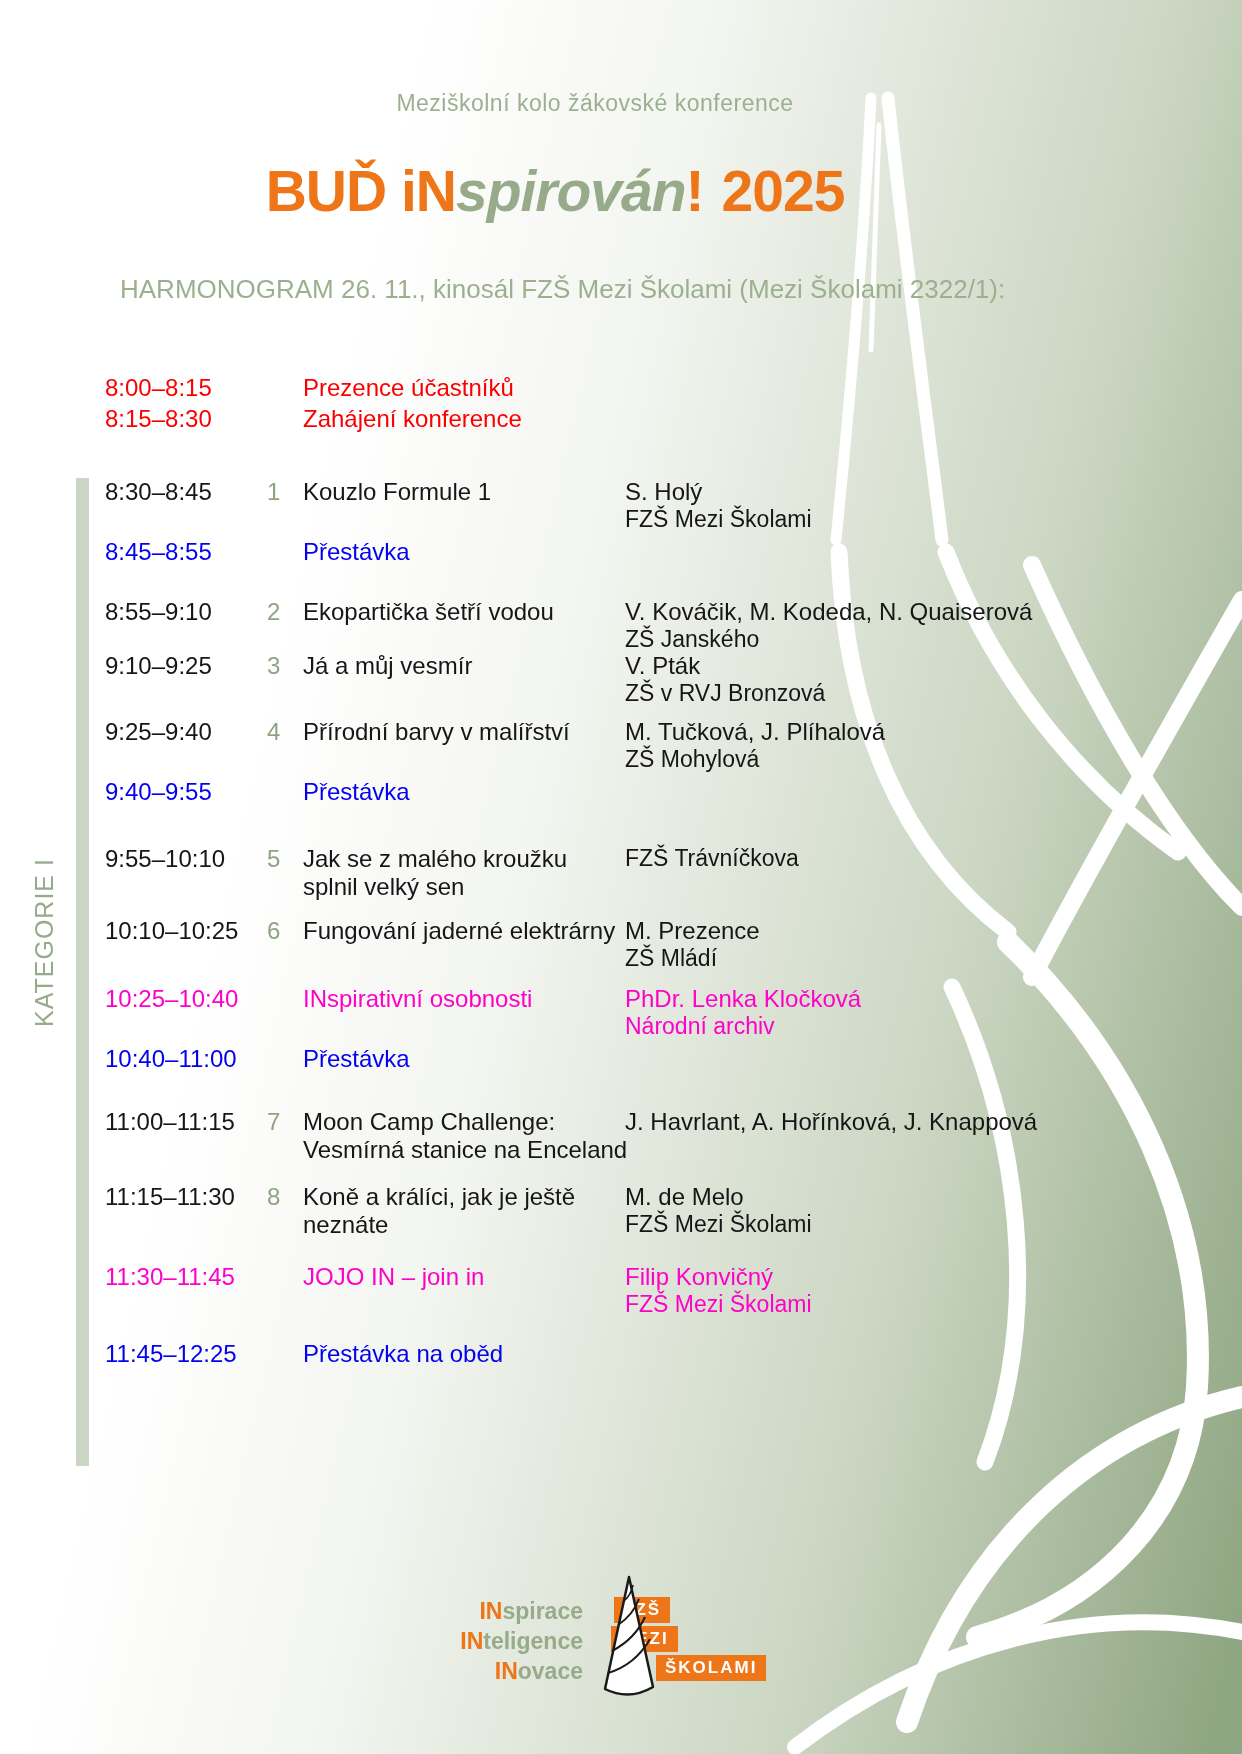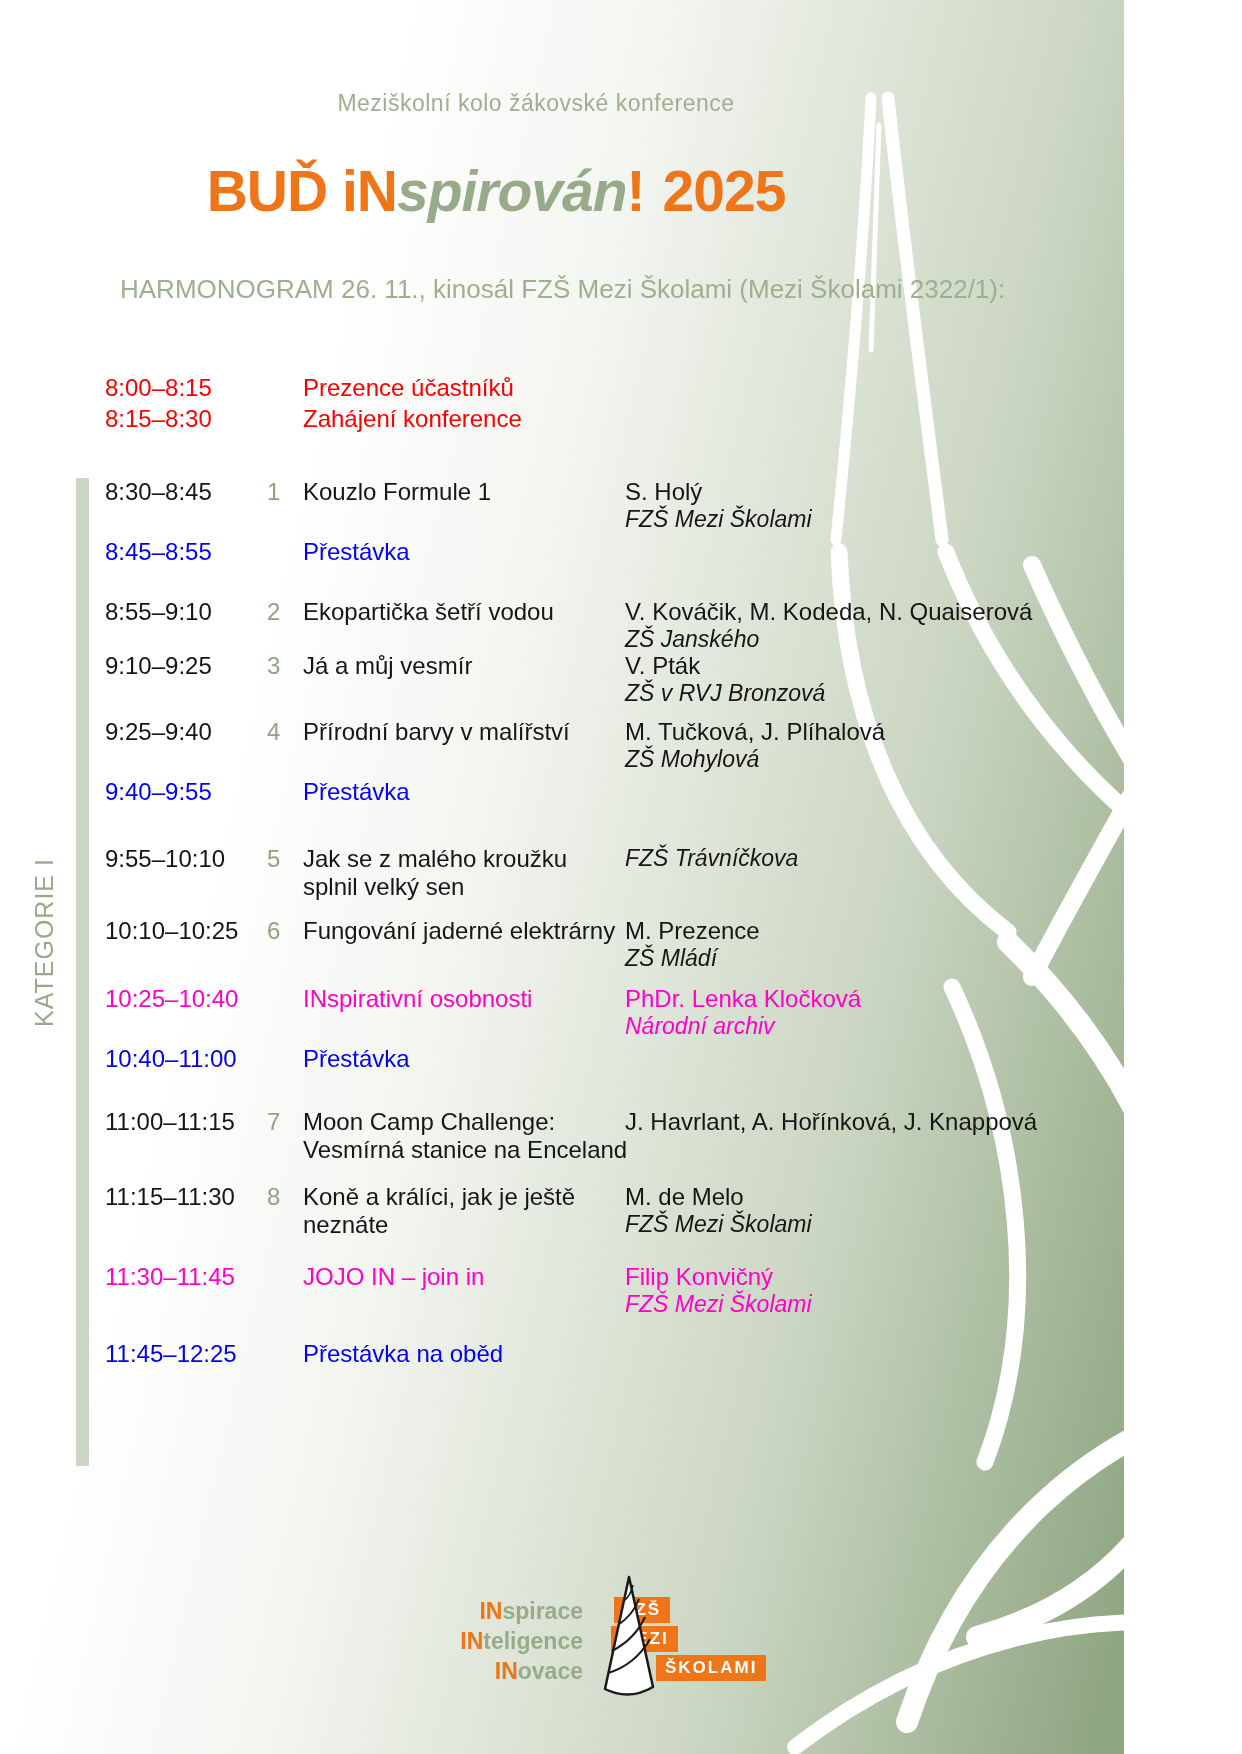--- a/index.html
+++ b/index.html
@@ -1,18 +1,18 @@
 <!DOCTYPE html>
 <html><head>
 <meta charset="utf-8">
 <style>
   html,body{margin:0;padding:0;}
   body{font-family:"Liberation Sans", sans-serif;}
   .page{
-    position:relative;width:1124px;height:1754px;overflow:hidden;
+    position:relative;width:1242px;height:1754px;overflow:hidden;
     background:linear-gradient(103deg,#ffffff 26%,#f3f5f0 44%,#cbd6c2 72%,#8fa682 98%);
   }
   .deco{position:absolute;left:0;top:0;width:1242px;height:1754px;pointer-events:none;}
 
   
   .subtitle{position:absolute;left:0;top:90px;width:100%;text-align:center;transform:translateX(-26px);
     color:#9cb08f;font-size:23px;letter-spacing:.5px;}
   .title{position:absolute;left:0;top:158px;width:100%;text-align:center;transform:translateX(-66px);
     font-size:57px;font-weight:bold;letter-spacing:-1px;}
   .title .o{color:#ee7518;}
@@ -26,21 +26,21 @@
     color:#97ab8a;font-size:25px;letter-spacing:1px;white-space:nowrap;}
 
   
   .row{position:absolute;left:0;width:100%;height:0;font-size:24px;}
   .row .c{position:absolute;white-space:nowrap;line-height:28px;}
   .c.time{left:105px;width:180px;}
   .c.num{left:267px;width:32px;color:#8fa382;}
   .c.ttl{left:303px;}
   .c.pres{left:625px;width:600px;}
   .pname{font-weight:normal;line-height:28px;white-space:nowrap;}
-  .pschool{font-style:italic;font-size:23px;line-height:27px;white-space:nowrap;}
+  .pschool{font-size:23px;line-height:27px;white-space:nowrap;}
   .talk{color:#161616;}
   .brk{color:#0202ee;}
   .special{color:#ff00c8;}
   .special .pname,.special .pschool{color:#ff00c8;}
   .pre{color:#fb0000;}
 
   
   .motto{position:absolute;left:293px;top:1596px;width:290px;text-align:right;
     font-weight:bold;font-size:23px;line-height:30px;color:#97ab8a;}
   .motto .o{color:#ee7518;}

